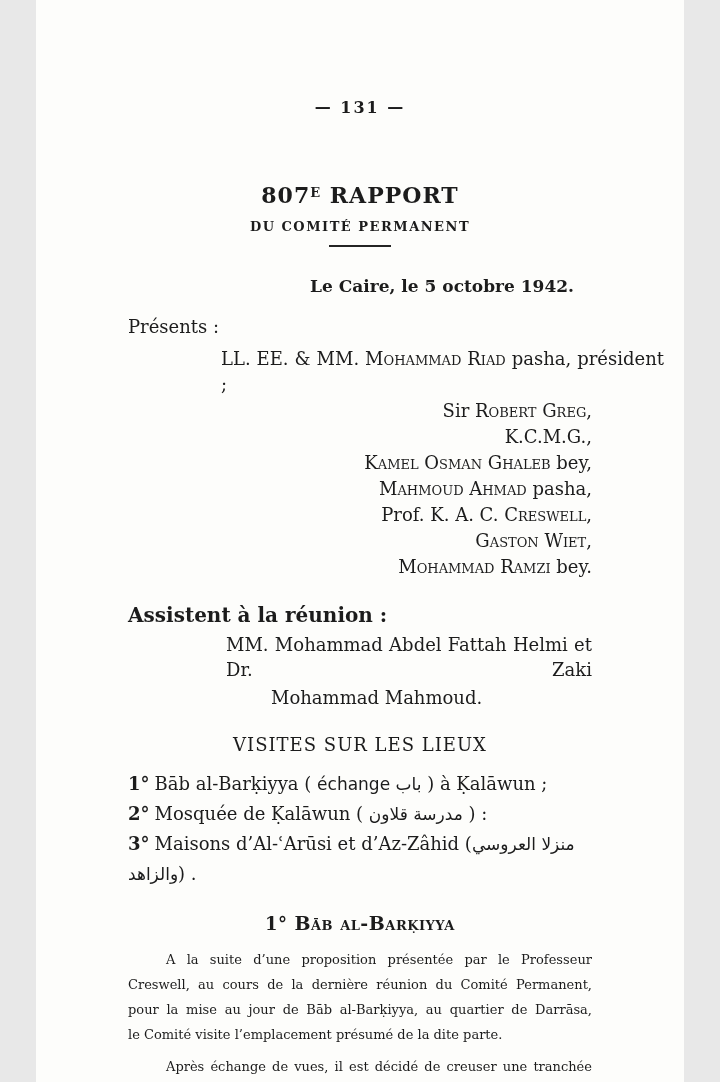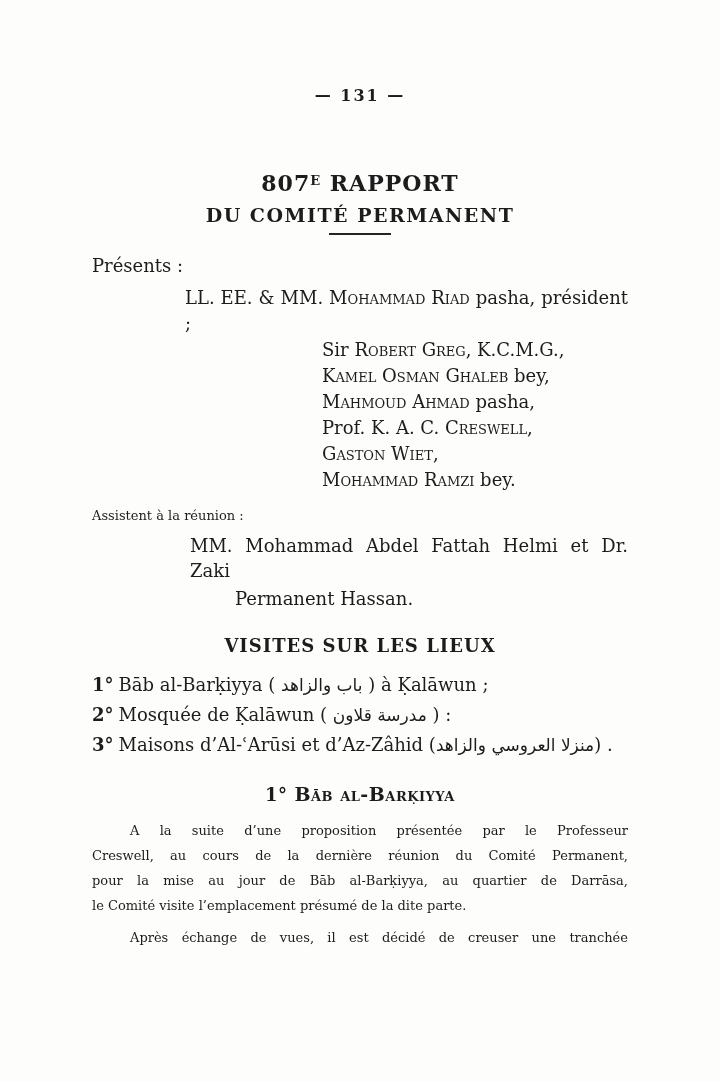--- a/index.html
+++ b/index.html
@@ -1,42 +1,42 @@
 <!DOCTYPE html>
 <html lang="fr"><head>
 <meta charset="utf-8">
 <style>
   html,body{margin:0;padding:0;background:#e8e8e8;}
   .page{
     position:relative;
-    width:720px;height:1082px;
+    width:648px;height:1082px;
     margin:0 auto;
     background:#fdfdfb;
     color:#1c1c1c;
     font-family:"DejaVu Serif","Liberation Serif",serif;
     overflow:hidden;
     box-sizing:border-box;
-    padding:0 92px;
+    padding:12px 92px;
   }
   .center{text-align:center;}
   .pgnum{margin-top:86px;font-size:16px;line-height:20px;font-weight:bold;letter-spacing:2px;}
   .t1{margin-top:62px;font-size:22px;line-height:26px;font-weight:bold;letter-spacing:1px;}
   .t1 sup{font-size:13px;vertical-align:6px;}
-  .t2{margin-top:8px;font-size:19px;line-height:22px;font-weight:bold;letter-spacing:1.5px;}
+  .t2{margin-top:8px;font-size:13px;line-height:22px;font-weight:bold;letter-spacing:1.5px;}
   .rule{margin:7px auto 0 auto;width:62px;height:2px;background:#242424;}
   .dateline{margin-top:29px;font-size:17px;line-height:20px;font-weight:bold;text-align:right;padding-right:18px;}
   .plabel{margin-top:20px;font-size:18px;line-height:22px;font-weight:normal;}
   .attendees{margin-top:8px;font-size:18px;}
-  .att-line{line-height:26px;margin-left:230px;}
+  .att-line{line-height:26px;margin-left:230px;text-align:right;}
   .att-line.first{margin-left:93px;width:443px;text-align:justify;text-align-last:justify;}
   .sc{font-variant:small-caps;}
-  .alabel{margin-top:12px;font-size:13px;line-height:22px;font-weight:normal;}
+  .alabel{margin-top:24px;font-size:20px;line-height:22px;font-weight:bold;}
   .mm1{margin-top:6px;margin-left:98px;font-size:18px;line-height:25px;text-align:justify;text-align-last:justify;}
   .mm2{margin-top:3px;margin-left:143px;font-size:18px;line-height:25px;}
-  .vheading{margin-top:24px;font-size:18px;line-height:22px;font-weight:bold;letter-spacing:1px;}
+  .vheading{margin-top:24px;font-size:18px;line-height:22px;font-weight:normal;letter-spacing:1px;}
   .vitems{margin-top:13px;font-size:18px;}
   .vitem{line-height:29px;}
   .vnum{font-weight:bold;margin-right:5px;}
   .arabic{font-family:"DejaVu Sans",sans-serif;font-size:17px;}
   .sechead{margin-top:23px;font-size:18px;line-height:22px;font-weight:bold;letter-spacing:0.5px;}
   .sechead .sc{font-size:19px;}
   .para{font-size:13px;}
   .p1{margin-top:12px;}
   .p2{margin-top:7px;}
   .pline{line-height:25px;text-align:justify;text-align-last:justify;}
@@ -49,41 +49,42 @@
 <div class="page">
 
   <div class="pgnum center">— 131 —</div>
 
   <div class="t1 center"><span>807</span><sup>E</sup><span> RAPPORT</span></div>
 
   <div class="t2 center">DU COMITÉ PERMANENT</div>
 
   <div class="rule"></div>
 
+  <div class="dateline">Le Caire, le 5 octobre 1942.</div>
 
   <div class="plabel">Présents :</div>
 
   <div class="attendees">
     <div class="att-line first"><span>LL. EE. &amp; MM. </span><span class="sc">Mohammad Riad</span><span> pasha, président ;</span></div>
     <div class="att-line"><span>Sir </span><span class="sc">Robert Greg</span><span>, K.C.M.G.,</span></div>
     <div class="att-line"><span></span><span class="sc">Kamel Osman Ghaleb</span><span> bey,</span></div>
     <div class="att-line"><span></span><span class="sc">Mahmoud Ahmad</span><span> pasha,</span></div>
     <div class="att-line"><span>Prof. K. A. C. </span><span class="sc">Creswell</span><span>,</span></div>
     <div class="att-line"><span></span><span class="sc">Gaston Wiet</span><span>,</span></div>
     <div class="att-line"><span></span><span class="sc">Mohammad Ramzi</span><span> bey.</span></div>
   </div>
 
   <div class="alabel">Assistent à la réunion :</div>
   <div class="mm1">MM. Mohammad Abdel Fattah Helmi et Dr. Zaki</div>
-  <div class="mm2">Permanent Hassan.</div>
+  <div class="mm2">Mohammad Mahmoud.</div>
 
   <div class="vheading center">VISITES SUR LES LIEUX</div>
 
   <div class="vitems">
-    <div class="vitem"><span class="vnum">1°</span><span>Bāb al-Barḳiyya ( </span><span class="arabic" dir="rtl">باب والزاهد</span><span> ) à Ḳalāwun ;</span></div>
+    <div class="vitem"><span class="vnum">1°</span><span>Bāb al-Barḳiyya ( </span><span class="arabic" dir="rtl">باب échange</span><span> ) à Ḳalāwun ;</span></div>
     <div class="vitem"><span class="vnum">2°</span><span>Mosquée de Ḳalāwun ( </span><span class="arabic" dir="rtl">مدرسة قلاون</span><span> ) :</span></div>
     <div class="vitem"><span class="vnum">3°</span><span>Maisons d’Al-ʿArūsi et d’Az-Zâhid (</span><span class="arabic" dir="rtl">منزلا العروسي والزاهد</span><span>) .</span></div>
   </div>
 
   <div class="sechead center"><span>1°</span> <span class="sc">Bāb al-Barḳiyya</span></div>
 
   <div class="para p1">
     <div class="pline indent">A la suite d’une proposition présentée par le Professeur</div>
     <div class="pline">Creswell, au cours de la dernière réunion du Comité Permanent,</div>
     <div class="pline">pour la mise au jour de Bāb al-Barḳiyya, au quartier de Darrāsa,</div>

